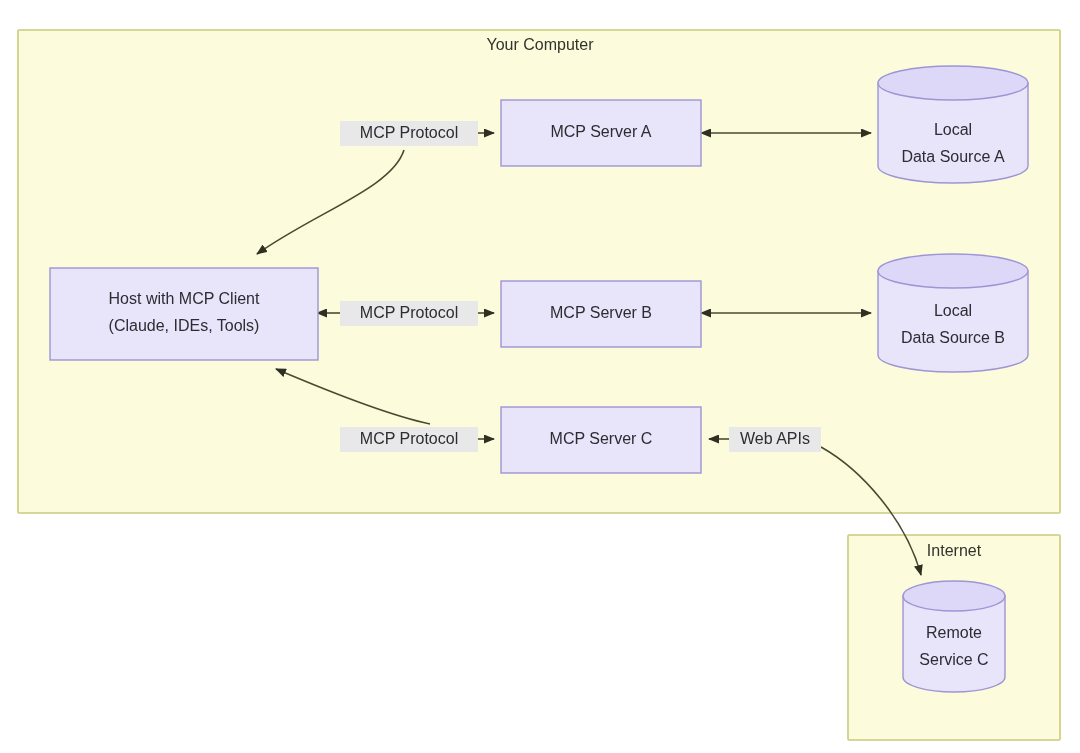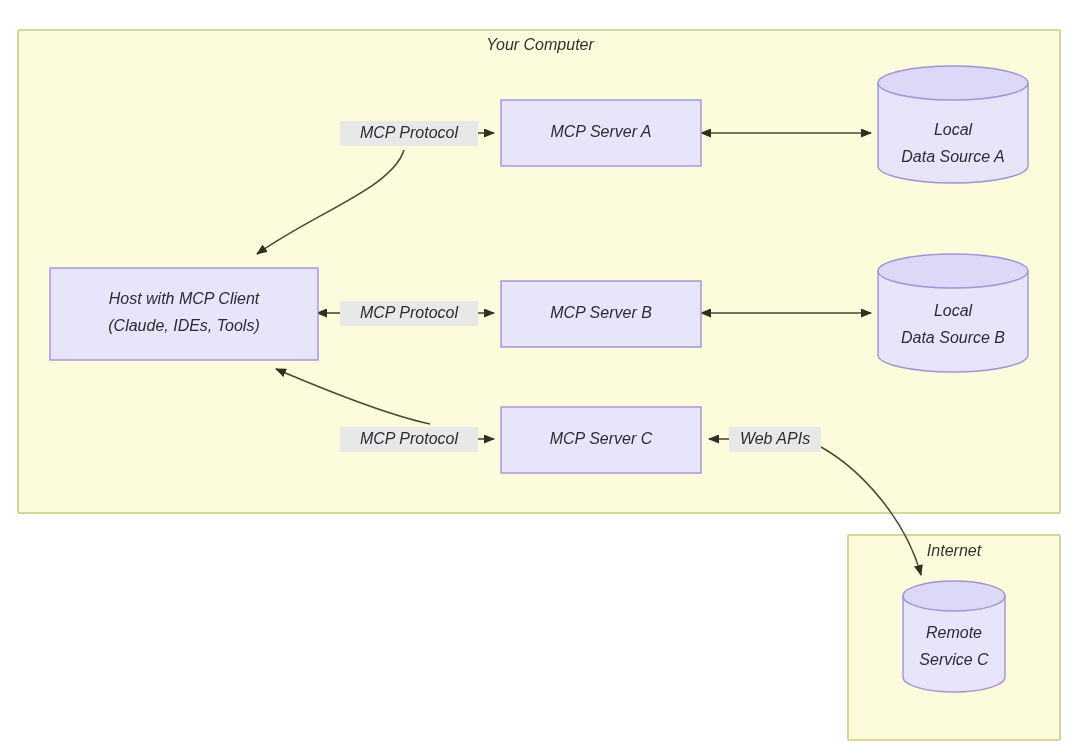--- a/index.html
+++ b/index.html
@@ -12,21 +12,20 @@
     height: 753px;
     position: relative;
     font-family: "Liberation Sans", sans-serif;
     overflow: hidden;
   }
   #diagram-root {
     position: absolute;
     inset: 0;
     width: 1080px;
     height: 753px;
-    font-style: italic;
   }
   svg.diagram-svg {
     position: absolute;
     left: 0;
     top: 0;
     width: 1080px;
     height: 753px;
   }
   .node-text {
     font-family: "Liberation Sans", sans-serif;

